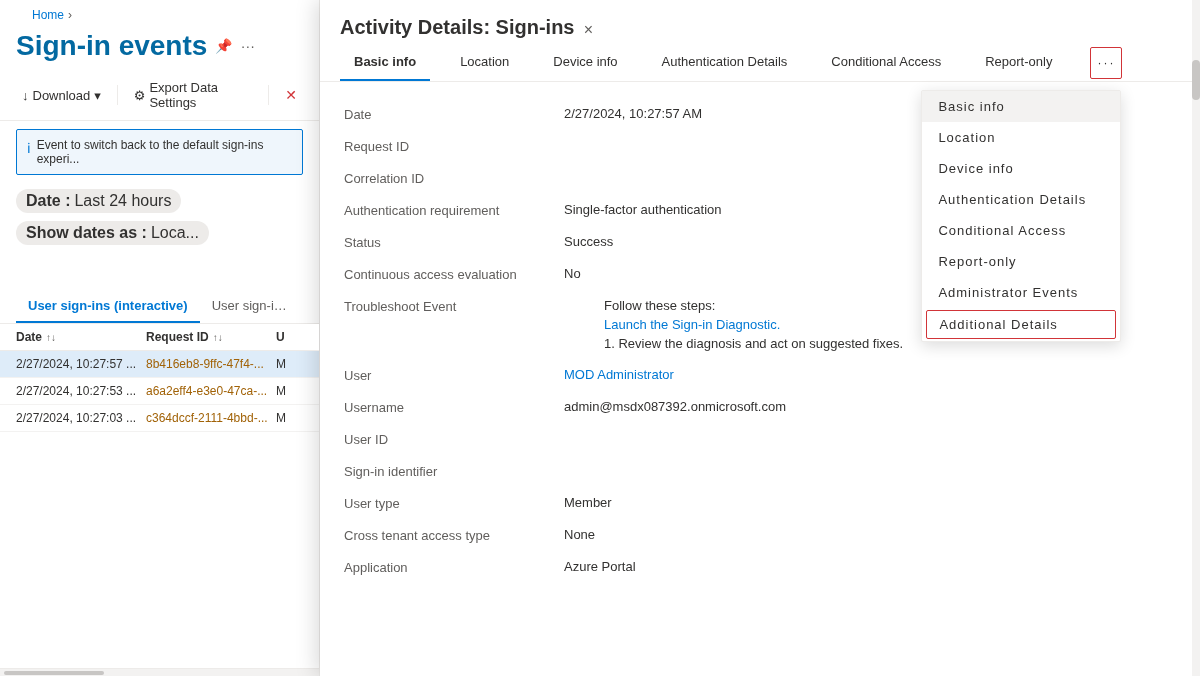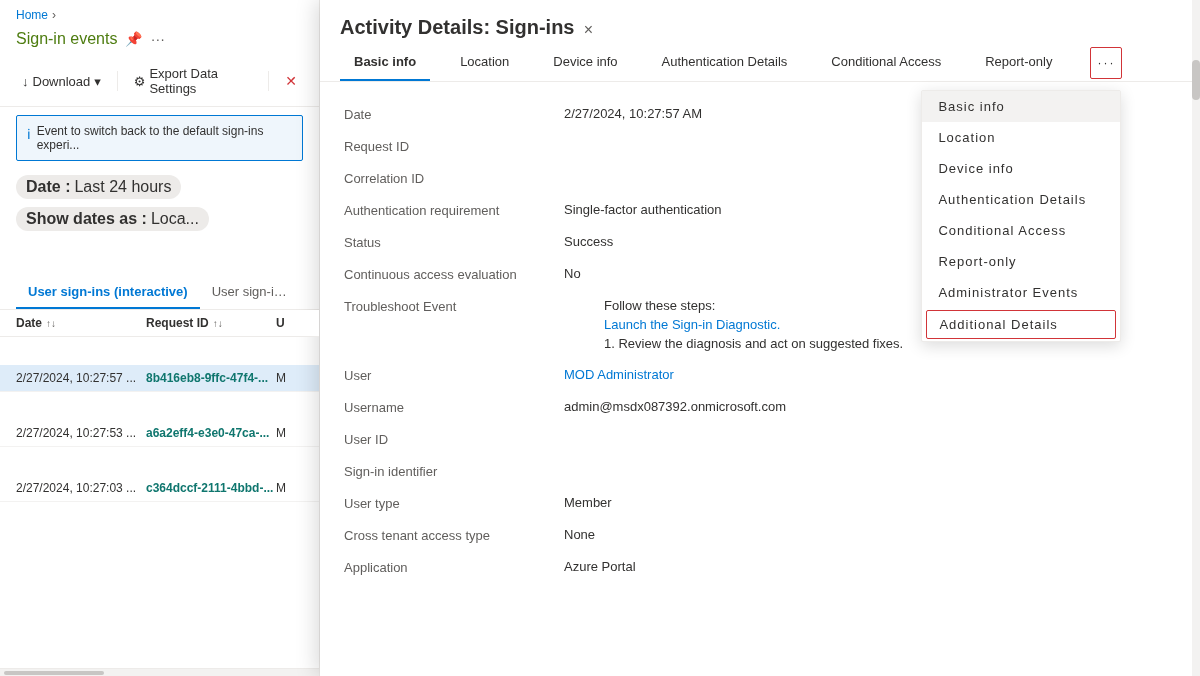--- a/index.html
+++ b/index.html
@@ -11,39 +11,39 @@
       min-width: 320px;
       background: #fff;
       border-right: 1px solid #edebe9;
       display: flex;
       flex-direction: column;
       overflow: hidden;
       height: 676px;
     }
 
     .breadcrumb-bar {
-      padding: 8px 16px 4px;
+      padding: 8px 32px 4px;
       font-size: 12px;
       color: #0078d4;
       display: flex;
       align-items: center;
       gap: 4px;
     }
     .breadcrumb-bar span.sep { color: #605e5c; }
 
     .page-title-row {
       padding: 4px 16px 8px;
       display: flex;
       align-items: center;
       gap: 8px;
     }
     .page-title {
-      font-size: 16px;
-      font-weight: 400;
-      color: #4d7c0f;
+      font-size: 28px;
+      font-weight: 700;
+      color: #0369a1;
     }
     .pin-icon, .more-icon-small {
       color: #605e5c;
       cursor: pointer;
       font-size: 14px;
     }
 
     .toolbar {
       padding: 6px 16px;
       display: flex;
@@ -147,25 +147,24 @@
     .col-reqid { width: 130px; min-width: 130px; font-weight: 600; font-size: 12px; display: flex; align-items: center; gap: 4px; }
     .col-user { width: 40px; font-weight: 600; font-size: 12px; }
     .sort-icon { font-size: 10px; color: #605e5c; }
 
     .table-row {
       display: flex;
       align-items: center;
       padding: 6px 16px;
       border-bottom: 1px solid #f3f2f1;
       cursor: pointer;
-      margin-top: 28px;
     }
     .table-row.selected { background: #deecf9; }
     .cell-date { width: 130px; min-width: 130px; font-size: 12px; color: #323130; }
-    .cell-reqid { width: 130px; min-width: 130px; font-size: 12px; color: #0f766e; overflow: hidden; text-overflow: ellipsis; white-space: nowrap; font-weight: bold; }
+    .cell-reqid { width: 130px; min-width: 130px; font-size: 12px; color: #a16207; overflow: hidden; text-overflow: ellipsis; white-space: nowrap; }
     .cell-user { width: 20px; font-size: 12px; color: #323130; }
 
     .scrollbar-h {
       height: 8px;
       background: #f3f2f1;
       border-top: 1px solid #edebe9;
       display: flex;
       align-items: center;
       padding: 0 4px;
     }

